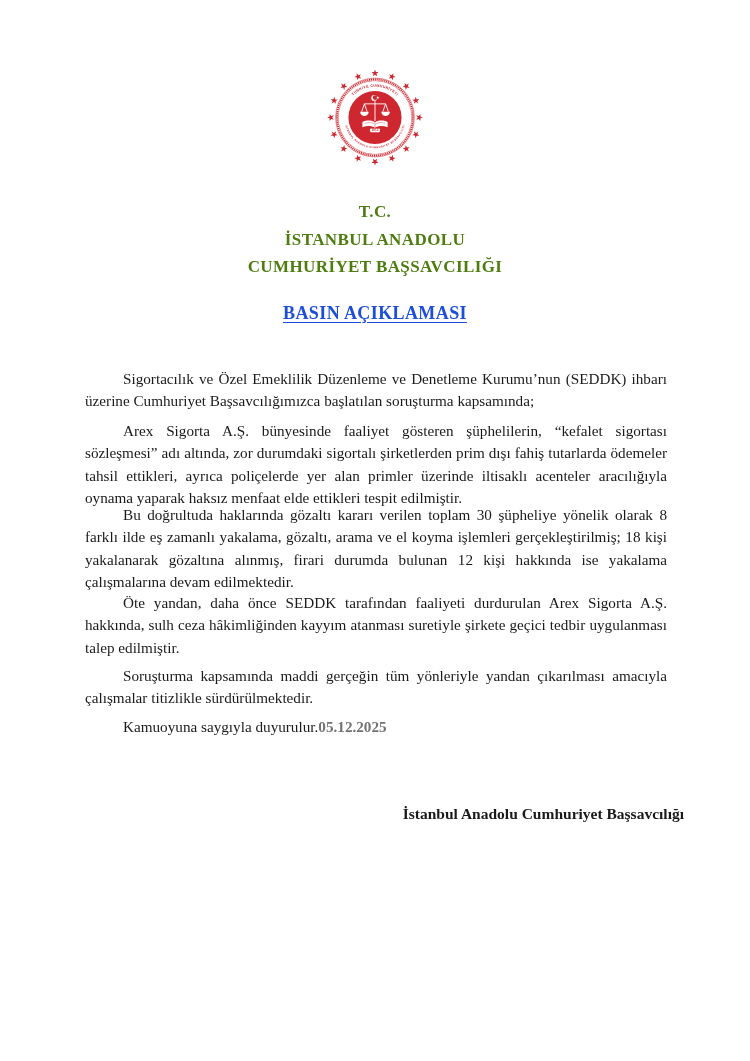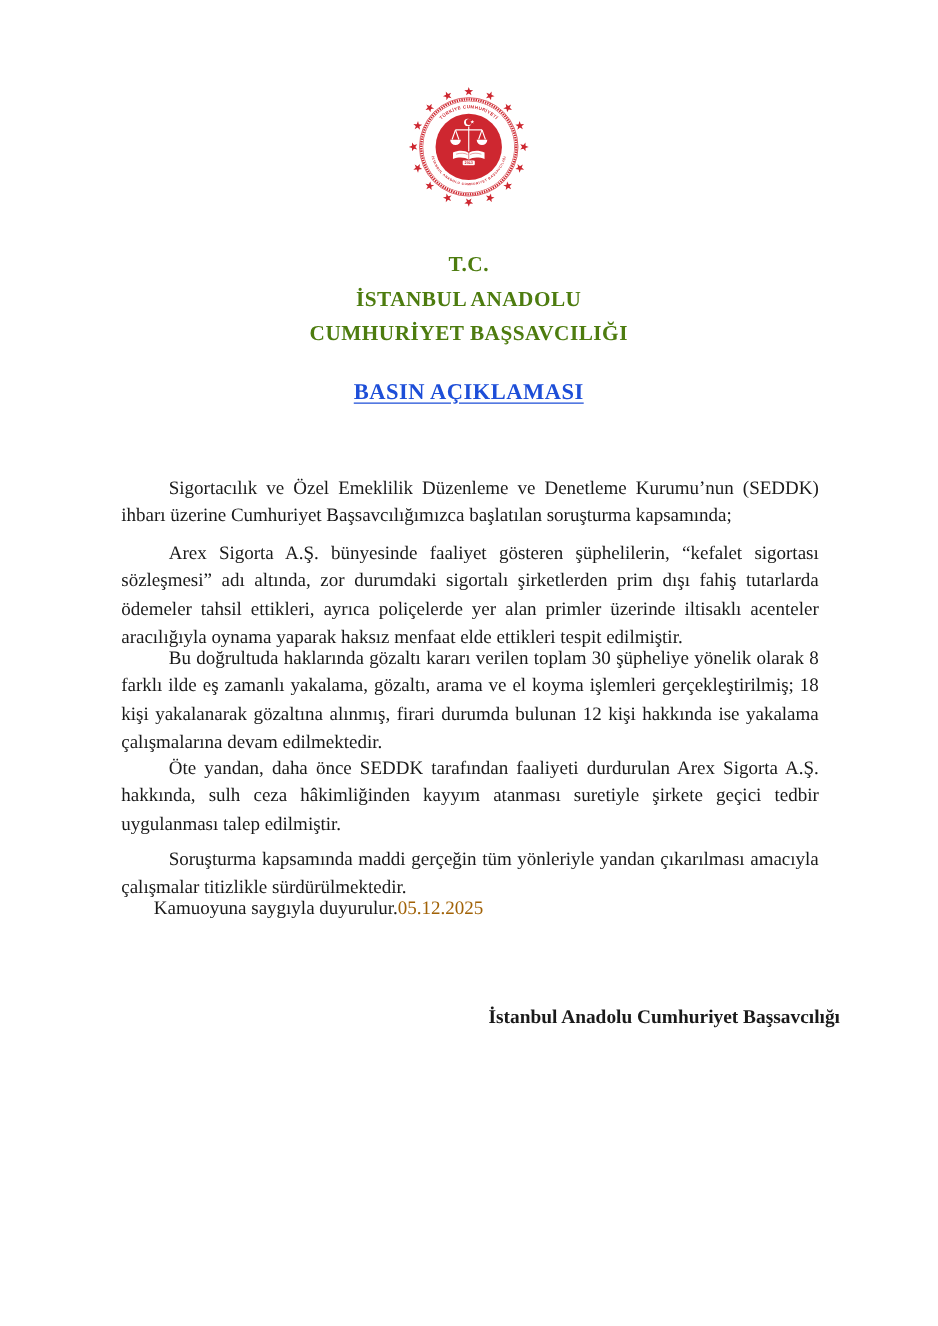--- a/index.html
+++ b/index.html
@@ -57,46 +57,46 @@
   
   .para {
     position: absolute;
     left: 85px;
     right: 83px;
     font-size: 15.2px;
     line-height: 22.3px;
     text-align: justify;
     text-indent: 38px;
     color: #1a1a1a;
-    margin: 12px;
+    margin: 0;
   }
   .p1 { top: 368px; }
   .p2 { top: 420px; }
   .p3 { top: 504px; }
   .p4 { top: 592px; }
   .p5 { top: 665px; }
 
   .closing-line {
     position: absolute;
     top: 716px;
     left: 85px;
     right: 83px;
     font-size: 15.2px;
     line-height: 22.3px;
     text-indent: 38px;
     margin: 0;
     color: #1a1a1a;
   }
-  .closing-date { color: #a16207; }
+  .closing-date { color: #737373; font-weight: bold; }
 
   .signature {
     position: absolute;
     top: 805px;
     left: 85px;
-    right: 78px;
+    right: 66px;
     text-align: right;
     font-weight: bold;
     font-size: 15.5px;
     color: #1a1a1a;
     margin: 0;
   }
 </style>
 </head>
 <body>
 

